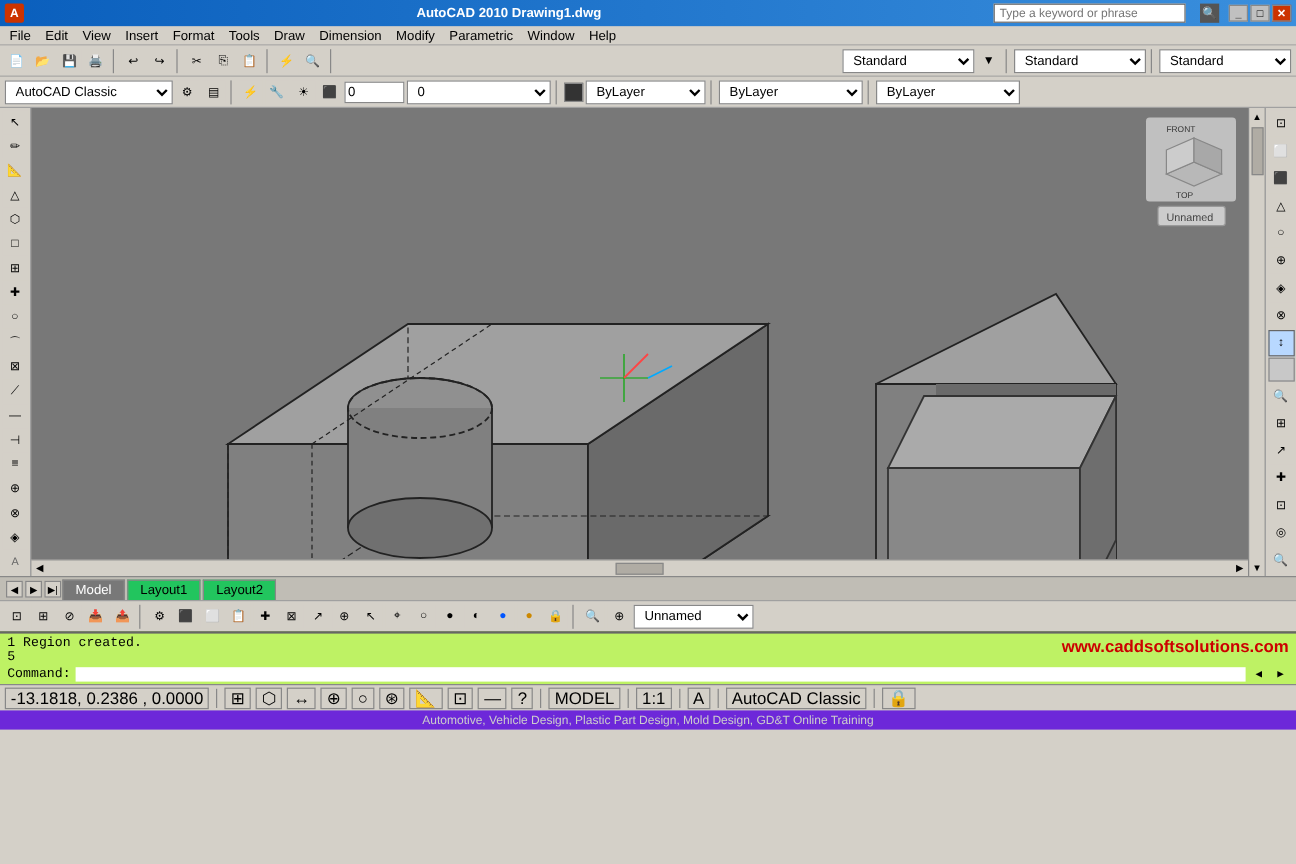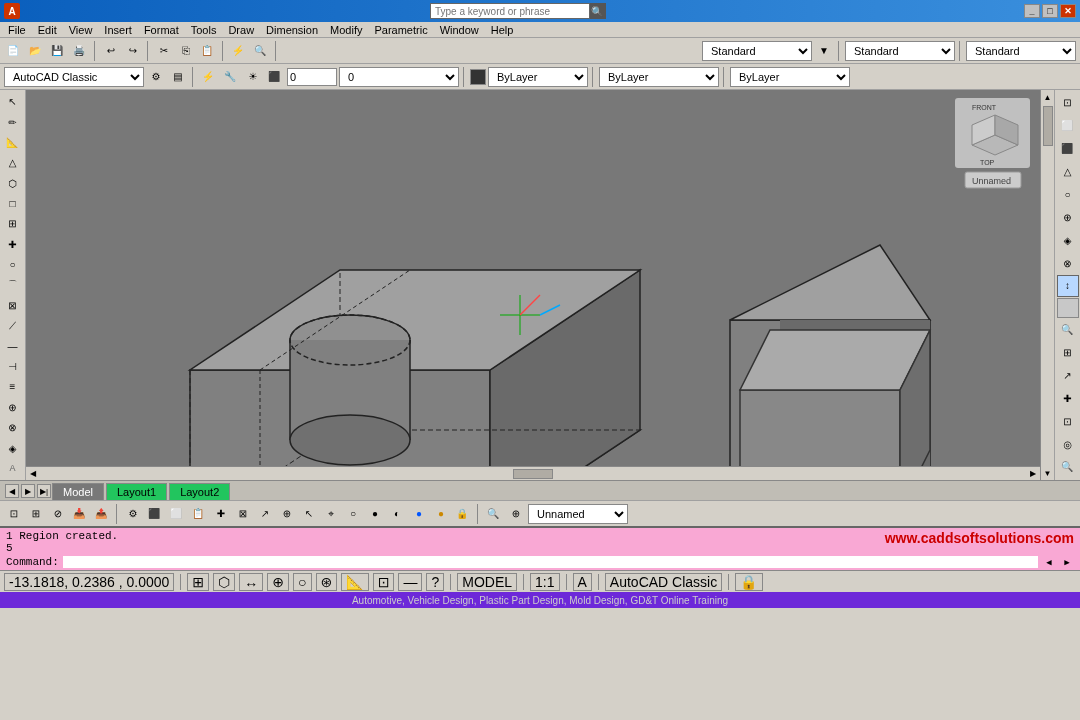--- a/index.html
+++ b/index.html
@@ -147,21 +147,21 @@
       display: flex;
       align-items: center;
       padding: 0 4px;
       border-top: 1px solid #a0a0a0;
       gap: 2px;
     }
 
     
     #command-area {
       height: 44px;
-      background: #f9a8d4;
+      background: #bef264;
       border-top: 2px solid #666;
       padding: 2px 6px;
       font-size: 11px;
       font-family: 'Courier New', monospace;
       display: flex;
       flex-direction: column;
       justify-content: space-between;
     }
     #command-input-line { display: flex; align-items: center; gap: 4px; }
 
@@ -201,21 +201,22 @@
       font-size: 11px; width: 60px;
     }
   </style>
 </head>
 <body>
 
 <div id="title-bar">
   <div style="display:flex;align-items:center;gap:4px;">
     <div style="width:16px;height:16px;background:#cc3300;border-radius:2px;display:flex;align-items:center;justify-content:center;color:white;font-weight:bold;font-size:10px;">A</div>
   </div>
-  <div style="display:flex;align-items:flex-end;gap:0;margin-right:8px;">
+  <div class="title-text">AutoCAD 2010  Drawing1.dwg</div>
+  <div style="display:flex;align-items:flex-end;gap:12px;margin-right:8px;">
     <input style="height: 16px; width: 160px; font-size: 10px; border: 1px solid rgb(102, 102, 102); padding: 0px 4px;" placeholder="Type a keyword or phrase">
     <div style="width:16px;height:16px;background:#555;display:flex;align-items:center;justify-content:center;color:white;font-size:10px;cursor:pointer;">🔍</div>
   </div>
   <div class="win-controls">
     <div class="win-btn">_</div>
     <div class="win-btn">□</div>
     <div class="win-btn" style="background:#cc3300;color:white;">✕</div>
   </div>
 </div>
 

